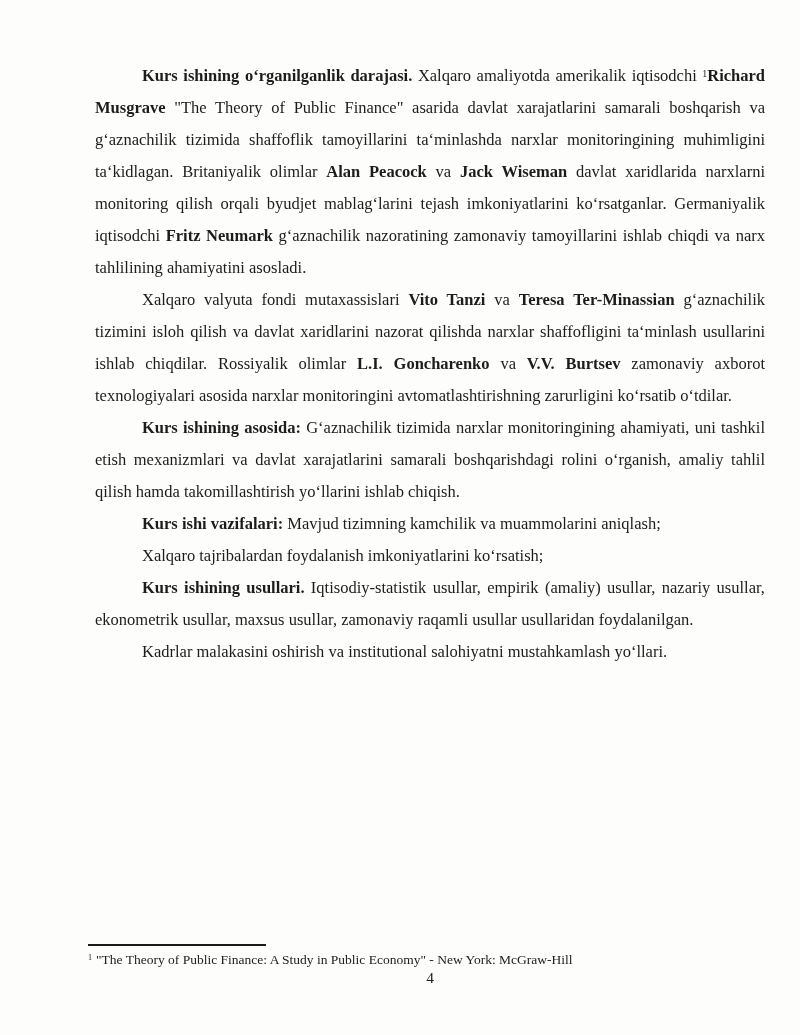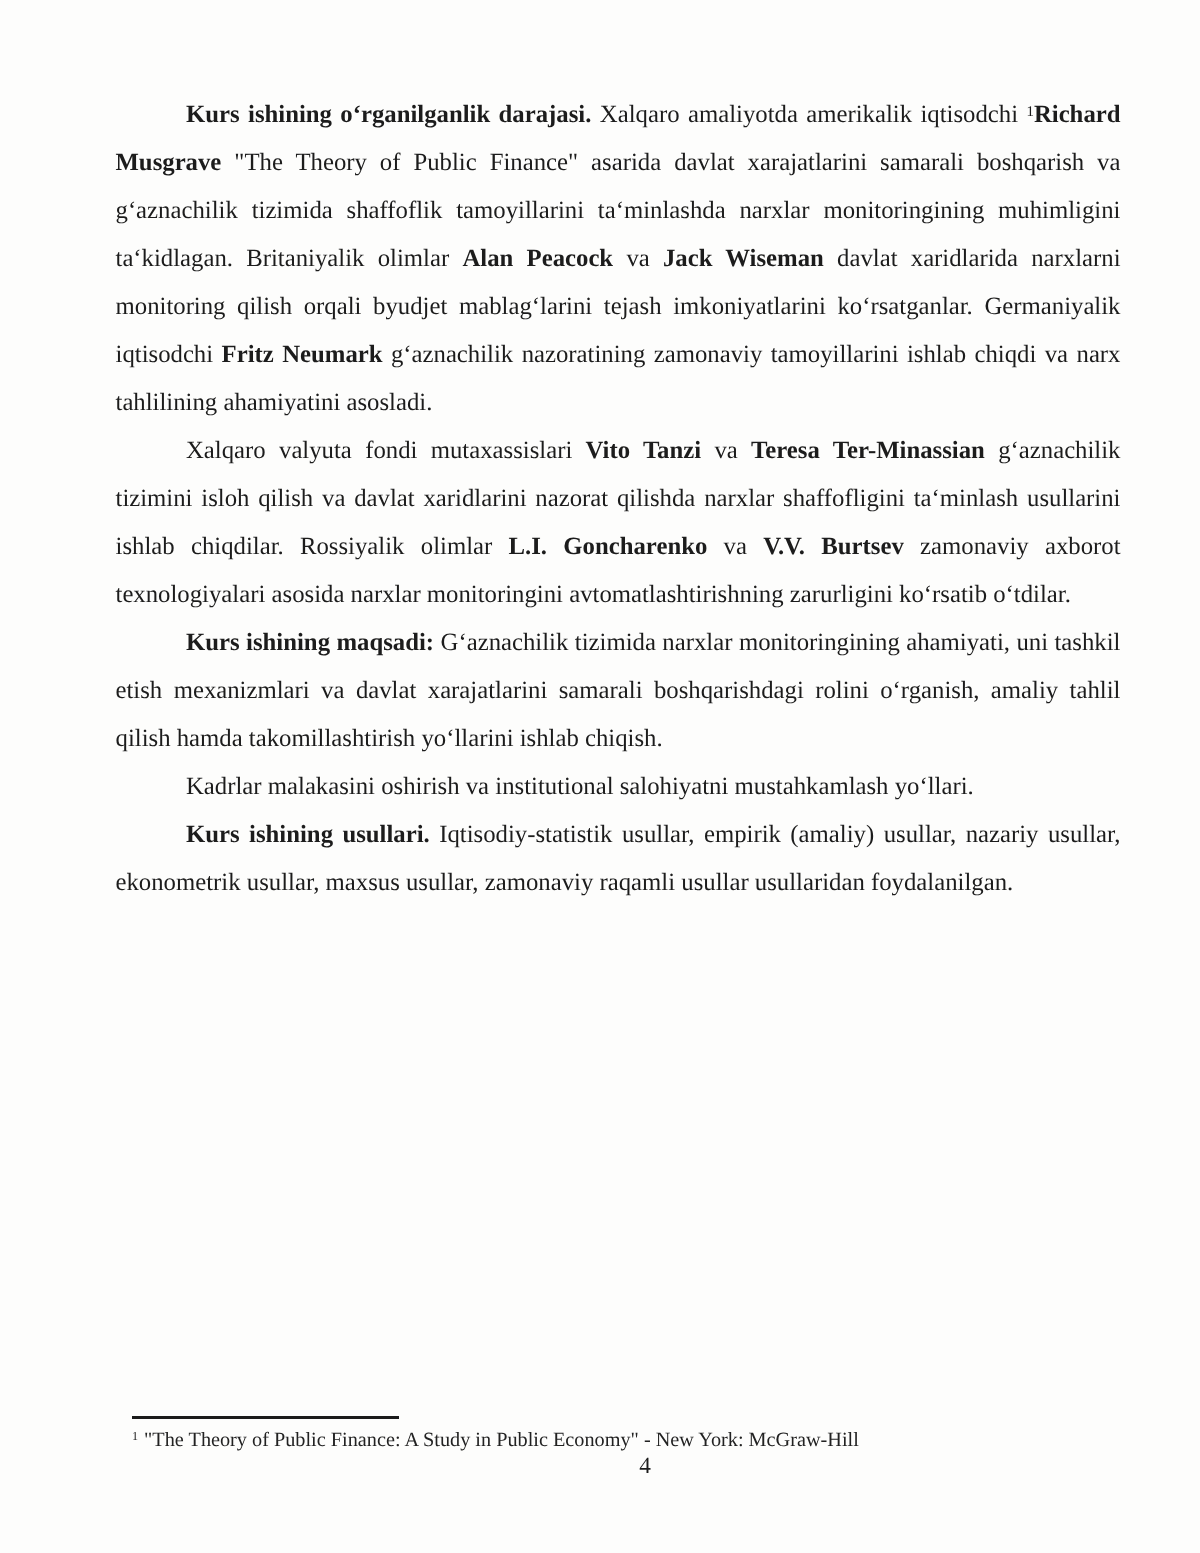--- a/index.html
+++ b/index.html
@@ -9,21 +9,21 @@
     width: 800px;
     height: 1035px;
     margin: 0 auto;
     background: #fdfdfc;
     font-family: "Liberation Serif", "DejaVu Serif", serif;
     color: #1c1c1c;
     overflow: hidden;
   }
   .content {
     position: absolute;
-    left: 77px;
+    left: 95px;
     top: 60px;
     width: 670px;
   }
   .para {
     margin: 0;
     font-size: 16.5px;
     line-height: 32px;
     text-align: justify;
     text-indent: 47px;
   }
@@ -64,23 +64,25 @@
   }
 </style>
 </head>
 <body>
 
 <div class="page">
 
   <div class="content">
     <p class="para"><span class="b">Kurs ishining o‘rganilganlik darajasi. </span><span>Xalqaro amaliyotda amerikalik iqtisodchi </span><sup class="fn-ref">1</sup><span class="b">Richard Musgrave</span><span> "The Theory of Public Finance" asarida davlat xarajatlarini samarali boshqarish va g‘aznachilik tizimida shaffoflik tamoyillarini ta‘minlashda narxlar monitoringining muhimligini ta‘kidlagan. Britaniyalik olimlar </span><span class="b">Alan Peacock</span><span> va </span><span class="b">Jack Wiseman</span><span> davlat xaridlarida narxlarni monitoring qilish orqali byudjet mablag‘larini tejash imkoniyatlarini ko‘rsatganlar. Germaniyalik iqtisodchi </span><span class="b">Fritz Neumark</span><span> g‘aznachilik nazoratining zamonaviy tamoyillarini ishlab chiqdi va narx tahlilining ahamiyatini asosladi.</span></p>
     <p class="para"><span>Xalqaro valyuta fondi mutaxassislari </span><span class="b">Vito Tanzi</span><span> va </span><span class="b">Teresa Ter-Minassian</span><span> g‘aznachilik tizimini isloh qilish va davlat xaridlarini nazorat qilishda narxlar shaffofligini ta‘minlash usullarini ishlab chiqdilar. Rossiyalik olimlar </span><span class="b">L.I. Goncharenko</span><span> va </span><span class="b">V.V. Burtsev</span><span> zamonaviy axborot texnologiyalari asosida narxlar monitoringini avtomatlashtirishning zarurligini ko‘rsatib o‘tdilar.</span></p>
-    <p class="para"><span class="b">Kurs ishining maqsadi: </span><span>G‘aznachilik tizimida narxlar monitoringining ahamiyati, uni tashkil etish mexanizmlari va davlat xarajatlarini samarali boshqarishdagi rolini o‘rganish, amaliy tahlil qilish hamda takomillashtirish yo‘llarini ishlab chiqish.</span></p>
+    <p class="para"><span class="b">Kurs ishining asosida: </span><span>G‘aznachilik tizimida narxlar monitoringining ahamiyati, uni tashkil etish mexanizmlari va davlat xarajatlarini samarali boshqarishdagi rolini o‘rganish, amaliy tahlil qilish hamda takomillashtirish yo‘llarini ishlab chiqish.</span></p>
+    <p class="para"><span class="b">Kurs ishi vazifalari: </span><span>Mavjud tizimning kamchilik va muammolarini aniqlash;</span></p>
+    <p class="para"><span>Xalqaro tajribalardan foydalanish imkoniyatlarini ko‘rsatish;</span></p>
+    <p class="para"><span class="b">Kurs ishining usullari. </span><span>Iqtisodiy-statistik usullar, empirik (amaliy) usullar, nazariy usullar, ekonometrik usullar, maxsus usullar, zamonaviy raqamli usullar usullaridan foydalanilgan.</span></p>
     <p class="para"><span>Kadrlar malakasini oshirish va institutional salohiyatni mustahkamlash yo‘llari.</span></p>
-    <p class="para"><span class="b">Kurs ishining usullari. </span><span>Iqtisodiy-statistik usullar, empirik (amaliy) usullar, nazariy usullar, ekonometrik usullar, maxsus usullar, zamonaviy raqamli usullar usullaridan foydalanilgan.</span></p>
   </div>
 
   <div class="footnote-area">
     <div class="footnote-rule"></div>
     <div class="footnote-text">
       <sup class="fn-ref">1</sup><span class="fn-body">"The Theory of Public Finance: A Study in Public Economy" - New York: McGraw-Hill</span>
     </div>
   </div>
 
   <div class="page-number">4</div>

